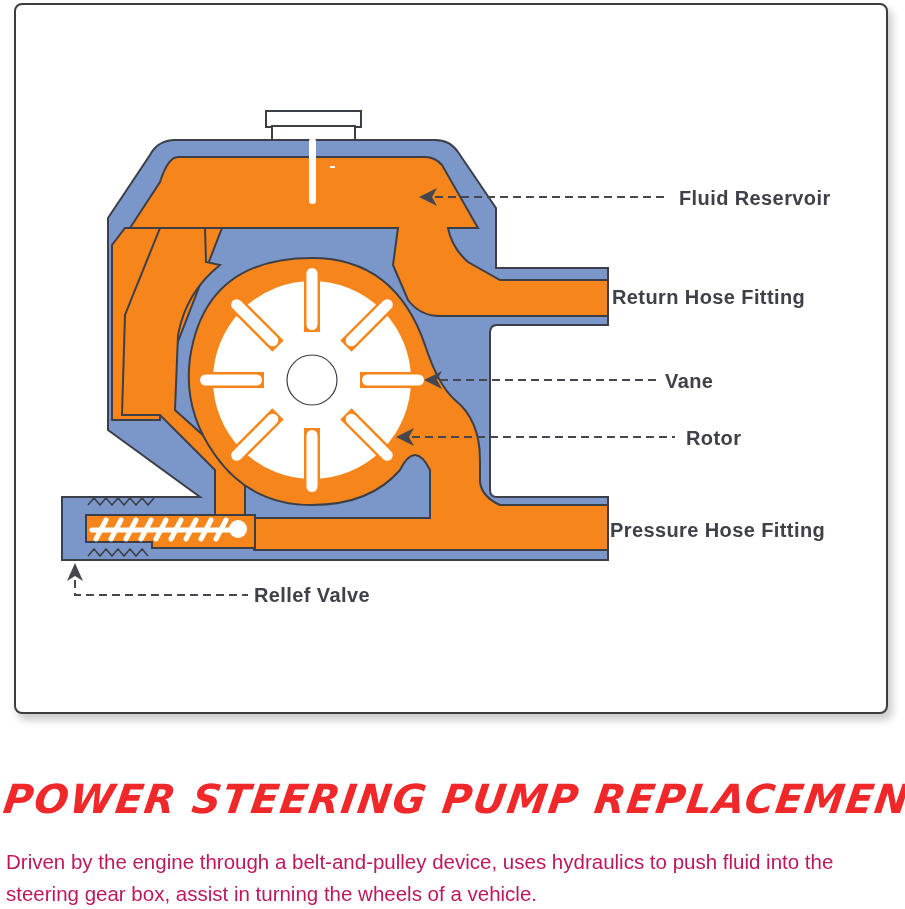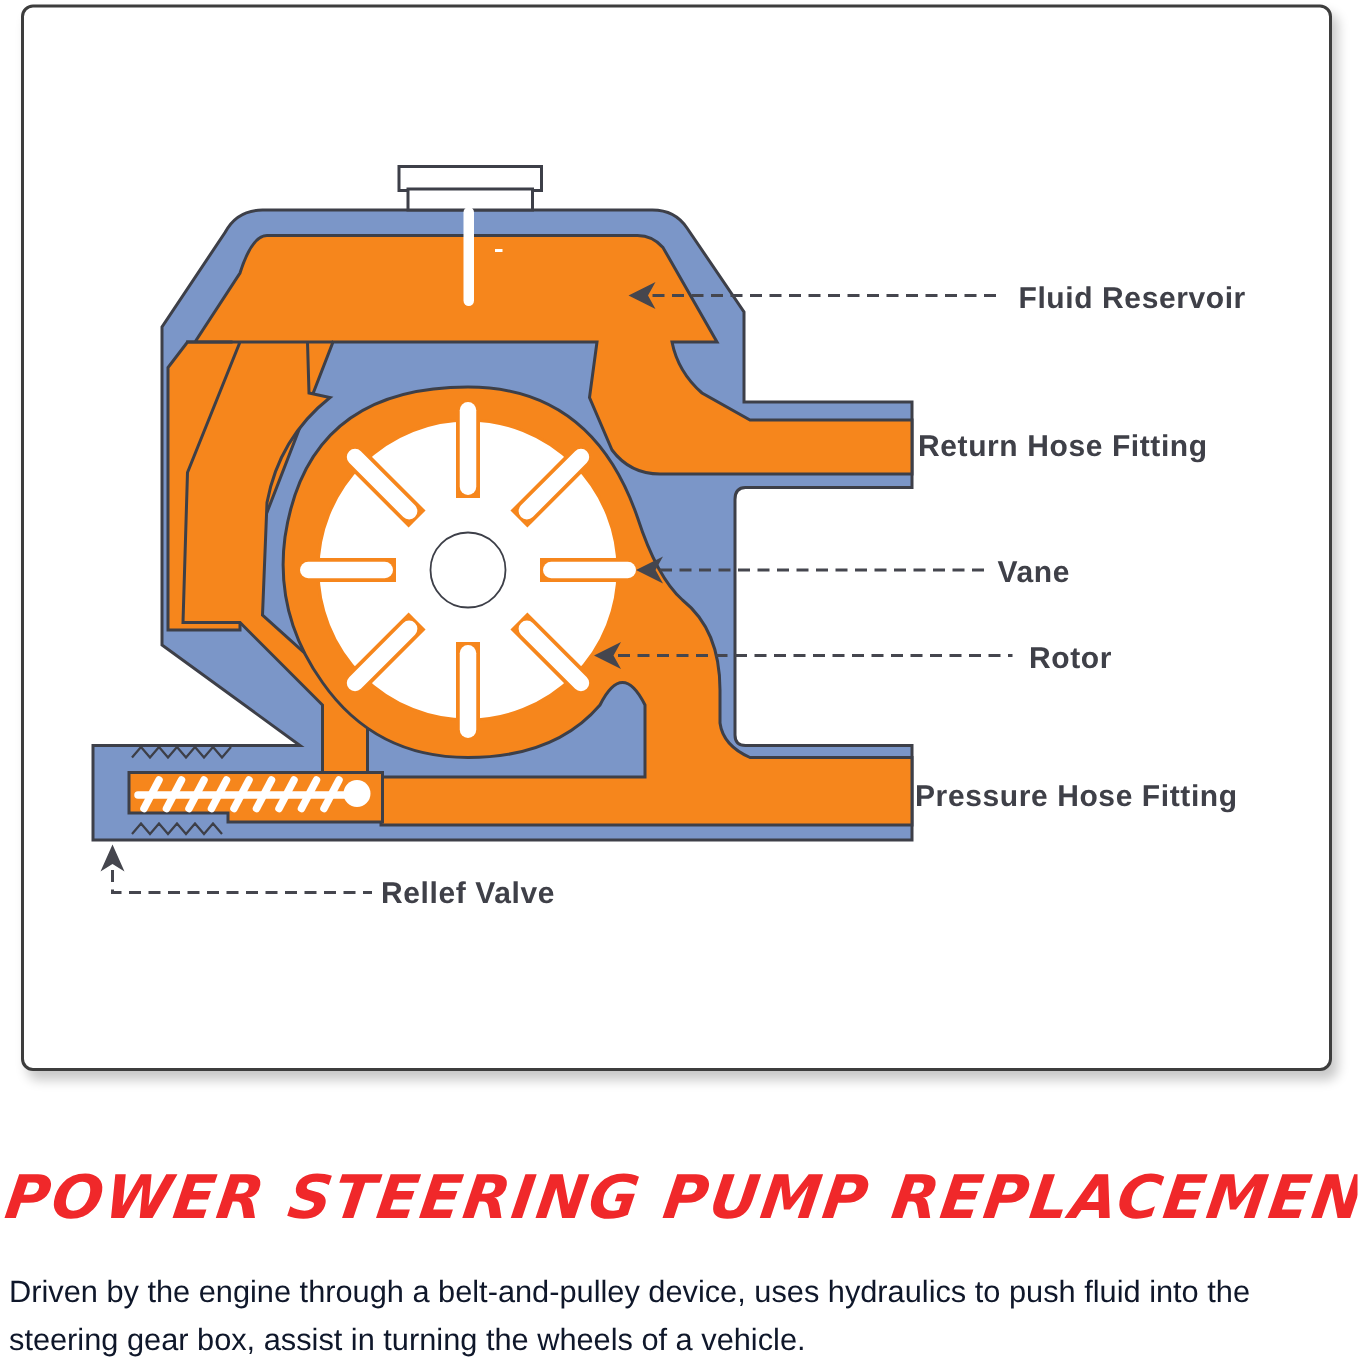--- a/index.html
+++ b/index.html
@@ -19,21 +19,21 @@
     .arrow { fill: #45464e; }
     .title {
       position: absolute; left: 4px; top: 776px; width: 900px;
       font-family: "DejaVu Sans", sans-serif; font-weight: bold; font-style: italic;
       font-size: 40px; color: #f0282a; letter-spacing: 1.5px;
       transform: skewX(-8deg) scaleY(1.0); transform-origin: left;
       white-space: nowrap;
     }
     .desc {
       position: absolute; left: 6px; top: 846px; width: 895px;
-      font-family: "Liberation Sans", sans-serif; font-size: 20.5px; color: #0f172a;
+      font-family: "Liberation Sans", sans-serif; font-size: 20.5px; color: #be185d;
       line-height: 32px;
     }
   </style>
 </head>
 <body>
 
 <div class="frame"></div>
 
 <svg class="diagram" viewBox="0 0 905 720">
 

